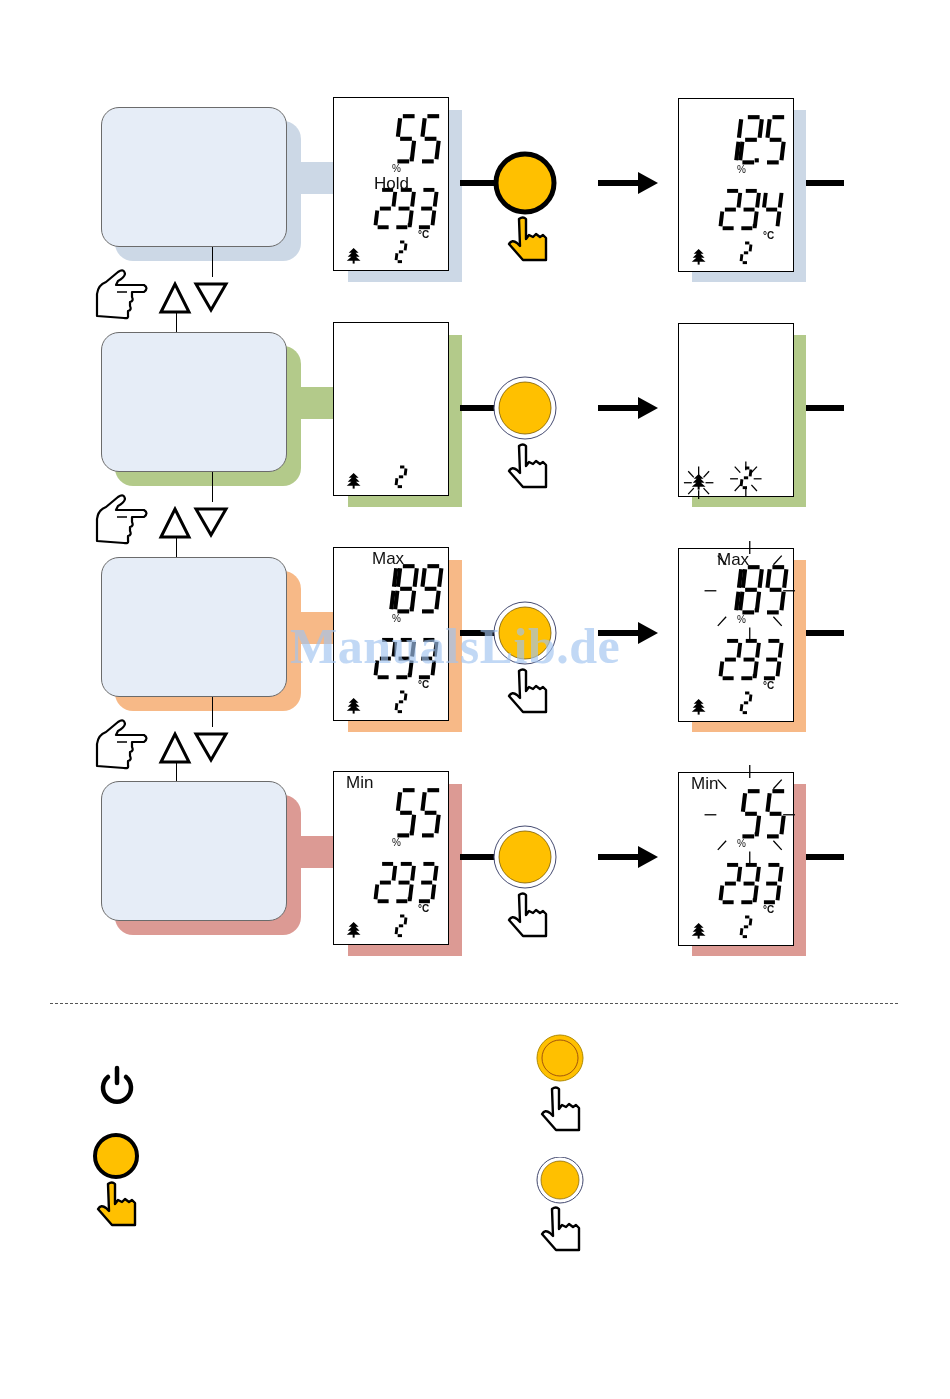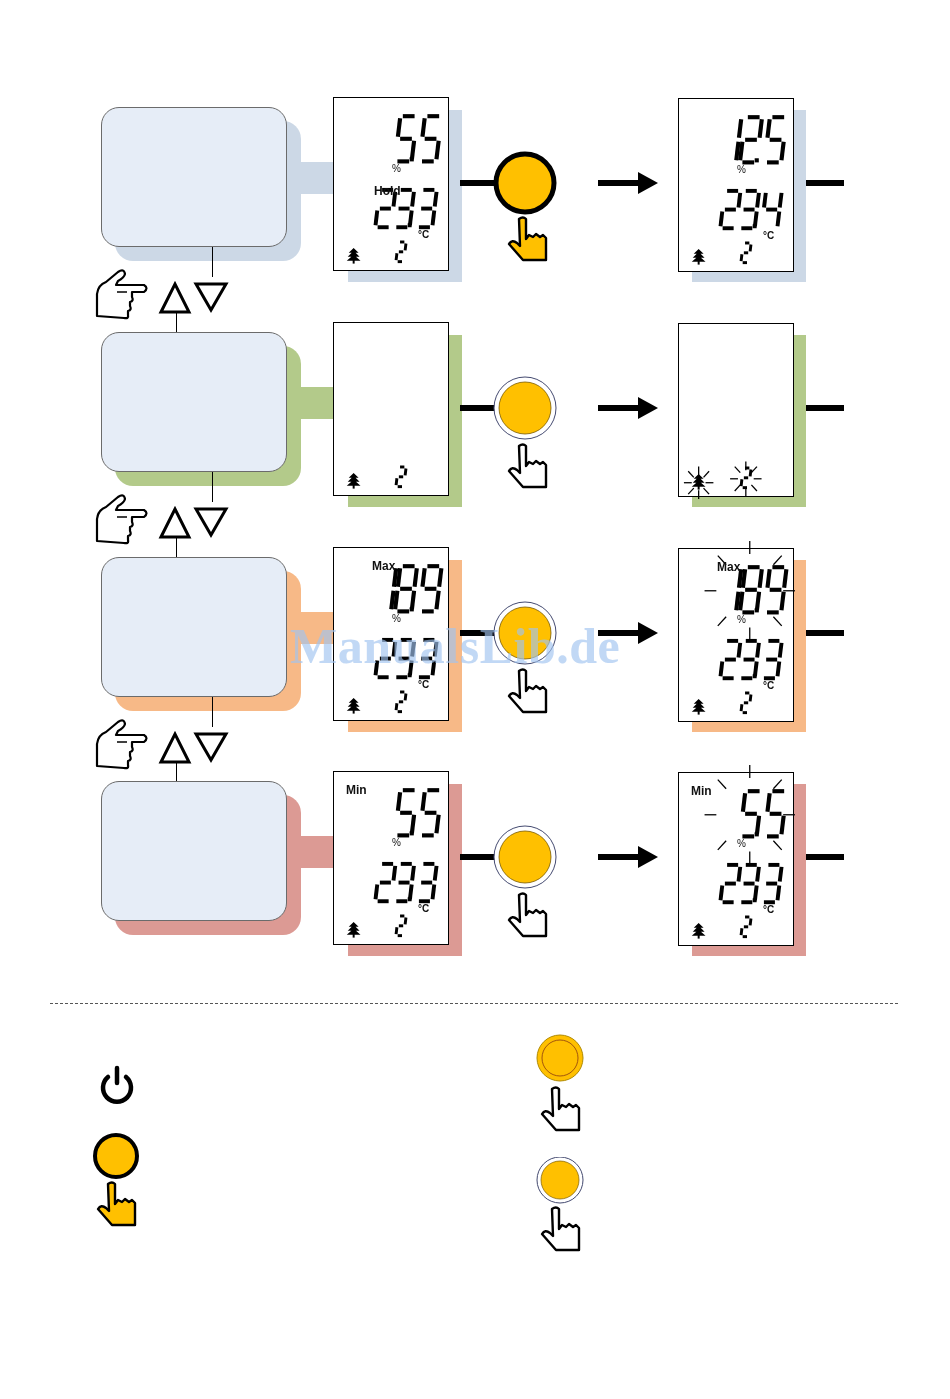--- a/index.html
+++ b/index.html
@@ -4,21 +4,21 @@
 <style>
   html,body{margin:0;padding:0;background:#ffffff;}
   body{width:950px;height:1399px;position:relative;overflow:hidden;font-family:"Liberation Sans",sans-serif;}
   .abs{position:absolute;}
   .menu-box{position:absolute;width:186px;height:140px;background:#e6edf7;border:1px solid #6b6b6b;border-radius:18px;box-sizing:border-box;}
   .menu-shadow{position:absolute;width:186px;height:140px;border-radius:18px;}
   .connector{position:absolute;height:32px;width:48px;}
   .lcd-shadow{position:absolute;width:114px;height:172px;}
   .lcd{position:absolute;width:116px;height:174px;background:#ffffff;border:1.5px solid #000;box-sizing:border-box;}
   .lcd svg{position:absolute;left:0;top:0;width:100%;height:100%;overflow:visible;}
-  .lbl{position:absolute;font-weight:bold;font-size:12px;color:#111;margin-top:10px;}
+  .lbl{position:absolute;font-weight:normal;font-size:17px;color:#111;}
   .unit{position:absolute;font-size:10px;color:#111;}
   .vline{position:absolute;width:1px;background:#000;}
   .dash-line{position:absolute;left:50px;top:1003px;width:848px;height:0;border-top:1.3px dashed #555;}
   .watermark{position:absolute;left:290px;top:617px;font-size:50px;font-weight:bold;color:rgba(160,195,240,0.65);letter-spacing:0.5px;white-space:nowrap;}
   .outline-text{pointer-events:none;font-family:Liberation Serif, serif;}
 </style>
 </head>
 <body>
 
 <div id="diagram">

